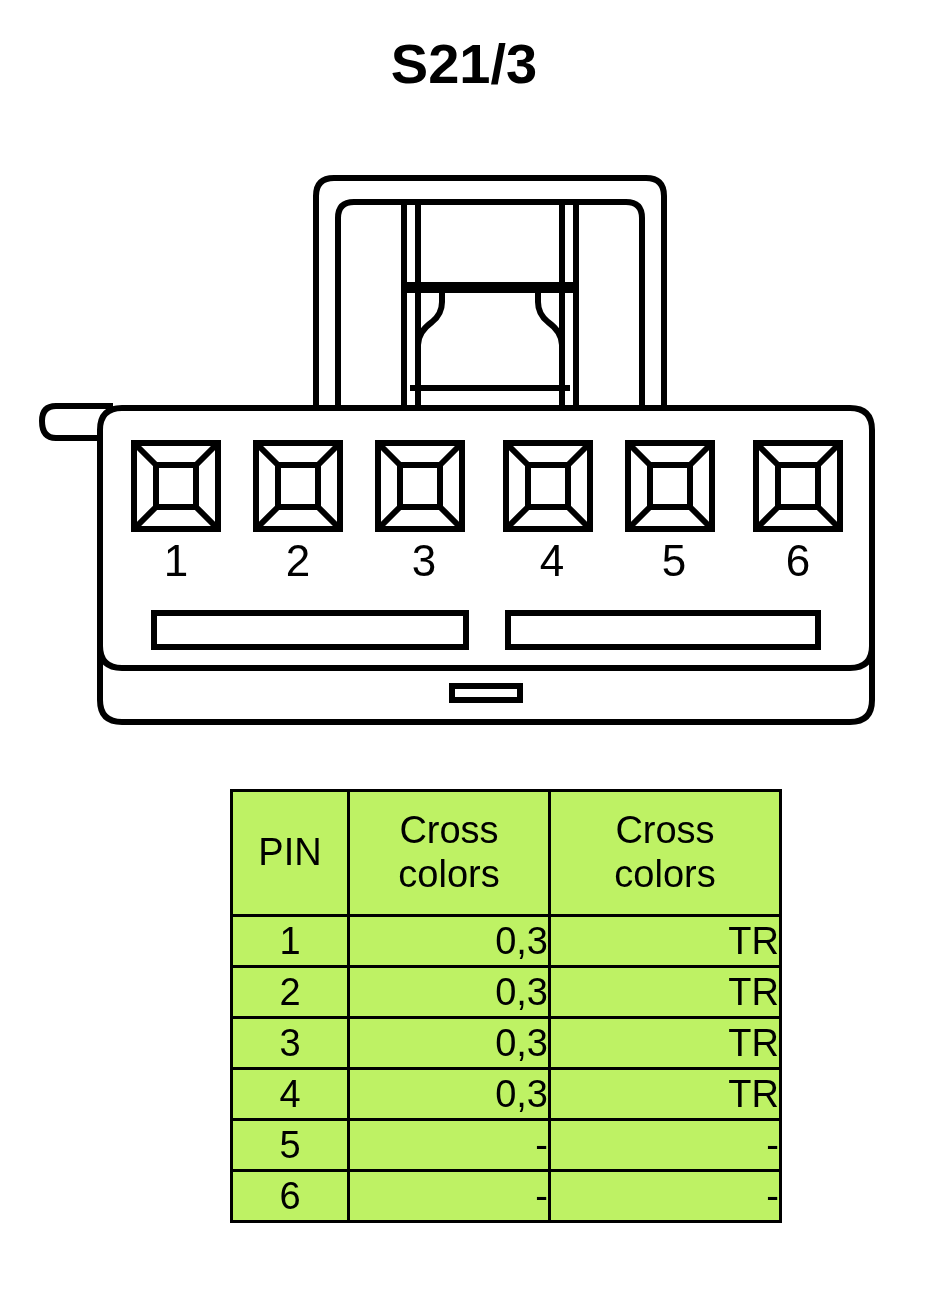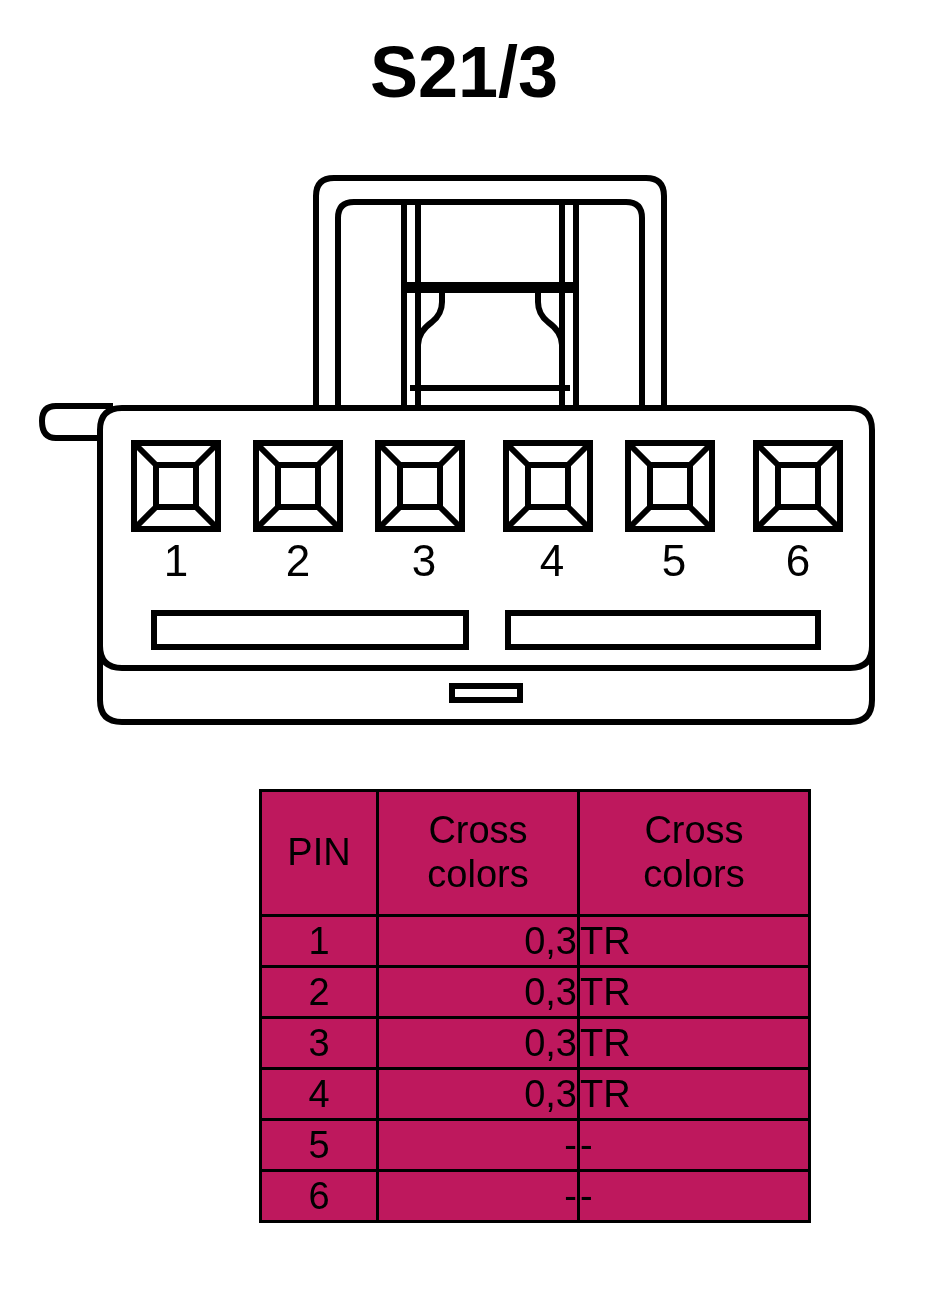--- a/index.html
+++ b/index.html
@@ -15,21 +15,21 @@
     color: #000000;
     overflow: hidden;
   }
 
   #diagram-title {
     position: absolute;
     top: 36px;
     left: 0;
     width: 928px;
     text-align: center;
-    font-size: 72px;
+    font-size: 56px;
     font-weight: bold;
     letter-spacing: 0px;
     line-height: 1;
     font-family: "Liberation Sans", sans-serif;
   }
 
   #connector-figure {
     position: absolute;
     top: 0;
     left: 0;
@@ -41,22 +41,21 @@
     position: absolute;
     left: 230px;
     top: 789px;
     width: 540px;
   }
 
   table.pin-table {
     border-collapse: collapse;
     width: 540px;
     table-layout: fixed;
-    background: #be185d;
-    margin-left: 29px;
+    background: #bef264;
   }
   table.pin-table td, table.pin-table th {
     border: 3px solid #000000;
     font-size: 38px;
     font-weight: normal;
     font-family: "Liberation Sans", sans-serif;
     padding: 0;
     line-height: 1.0;
     color: #000;
   }
@@ -69,21 +68,21 @@
   table.pin-table thead th .hdr-line {
     display: block;
     line-height: 1.15;
   }
   table.pin-table tbody td {
     height: 48px;
     vertical-align: middle;
   }
   td.col-pin, th.col-pin { width: 114px; text-align: center; }
   td.col-cross, th.col-cross { width: 198px; text-align: right; padding-left: 9px; }
-  td.col-colors, th.col-colors { width: 228px; text-align: left; padding-left: 9px; }
+  td.col-colors, th.col-colors { width: 228px; text-align: right; padding-left: 9px; }
 
   
   table.pin-table {
     outline: none;
   }
   #pin-table-wrap::before {
     content: "";
     position: absolute;
     left: -3px; top: -3px;
     width: 546px; height: 0;

